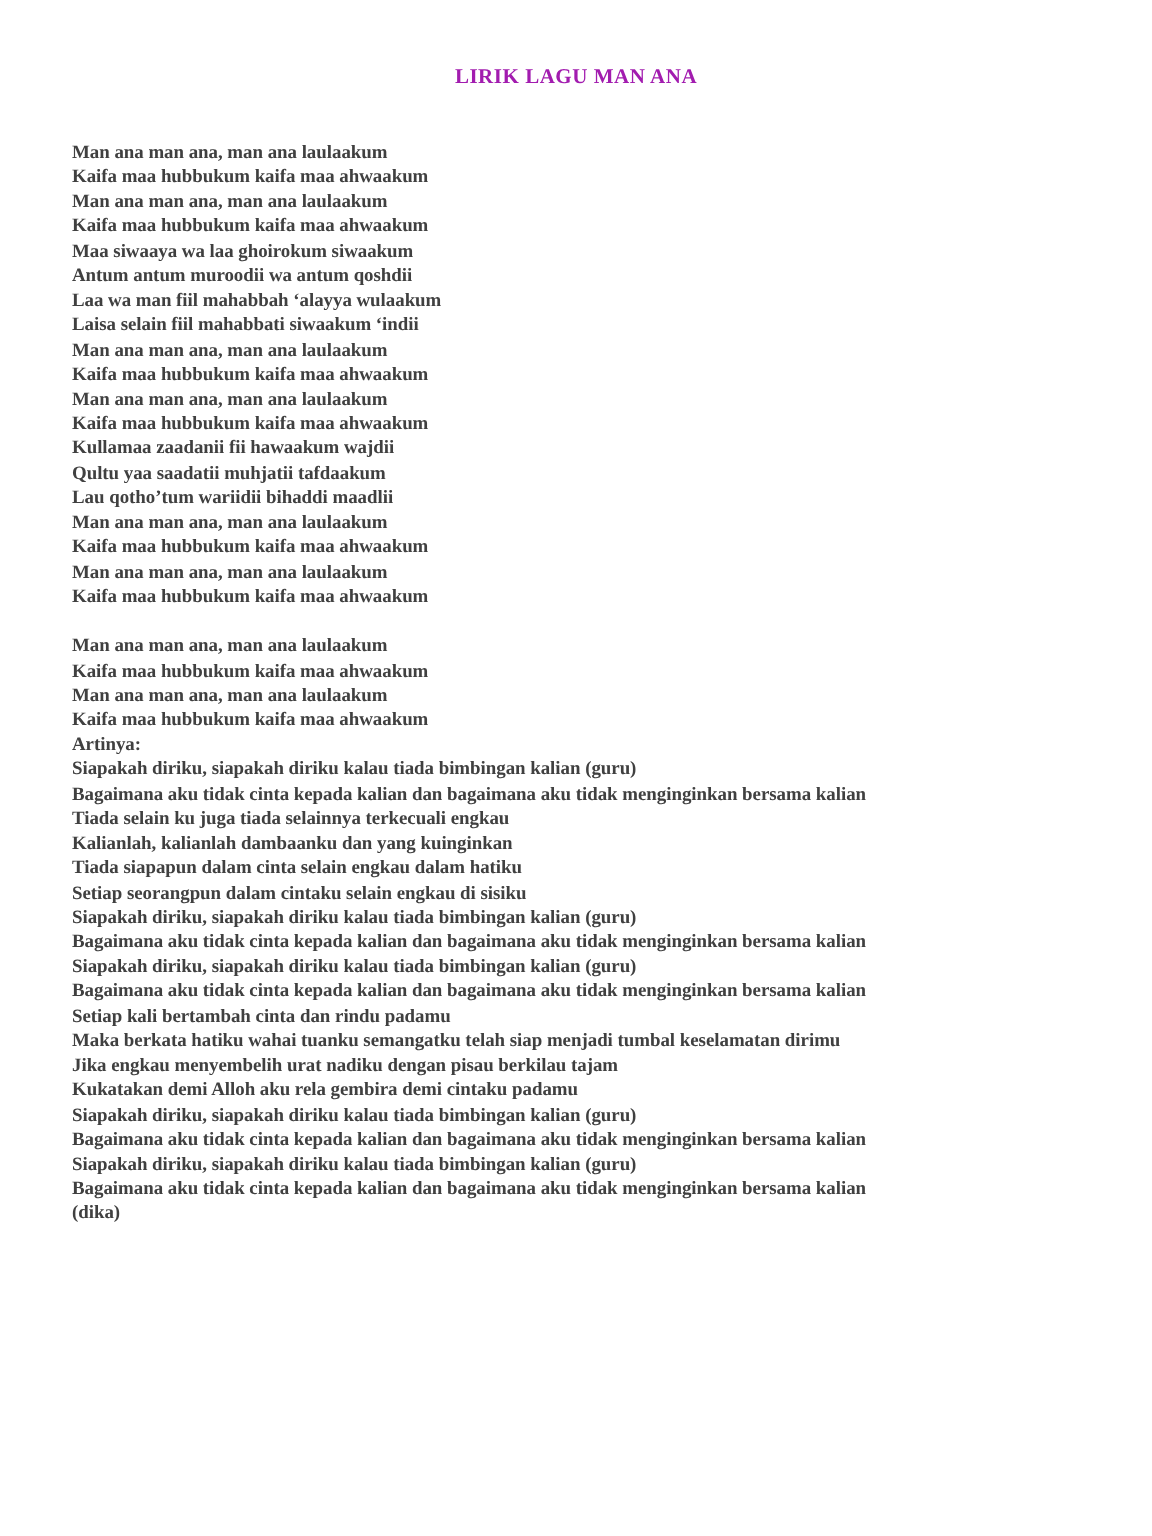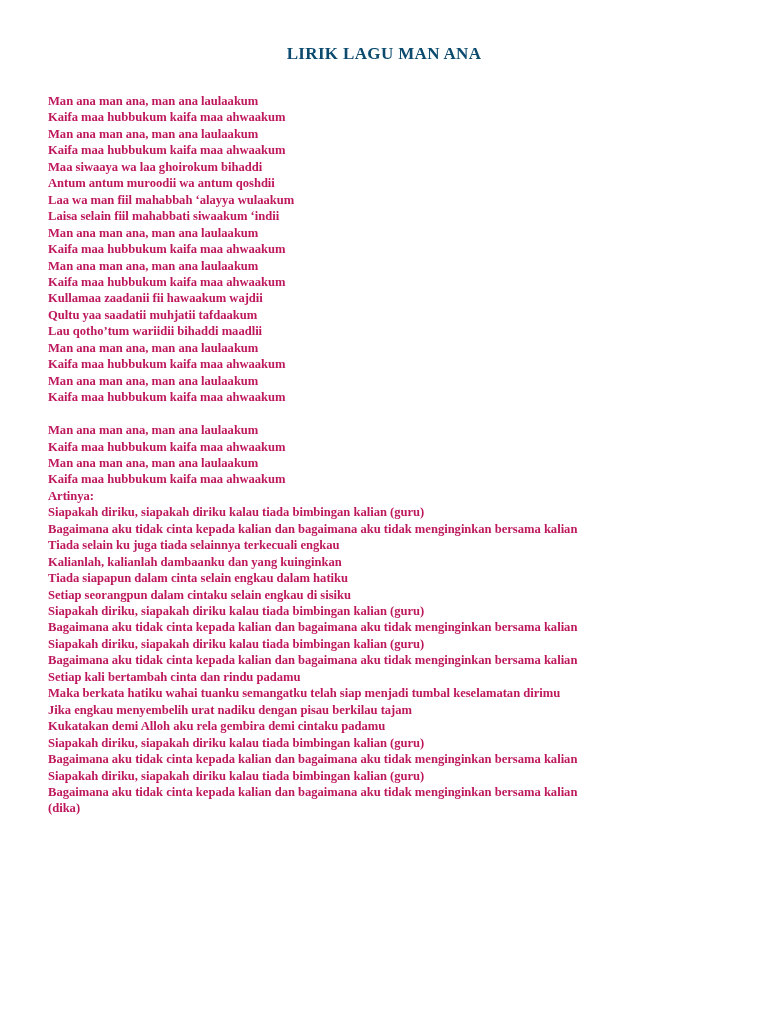--- a/index.html
+++ b/index.html
@@ -21,56 +21,56 @@
     background: #ffffff;
     position: relative;
     box-sizing: border-box;
   }
   .doc-title {
     position: absolute;
     top: 44px;
     left: 0;
     width: 768px;
     text-align: center;
-    font-size: 17px;
+    font-size: 14px;
     font-weight: bold;
     letter-spacing: 0.35px;
-    color: #0c4a6e;
+    color: #a21caf;
   }
   .body-block {
     position: absolute;
     left: 48px;
     top: 93px;
     width: 660px;
   }
   .line {
     font-size: 12.6px;
     font-weight: bold;
     line-height: 16.45px;
     white-space: pre;
-    color: #be185d;
+    color: #404040;
     letter-spacing: -0.02px;
   }
   .line.blank {
     height: 16.45px;
   }
 </style>
 </head>
 <body>
 
 <div class="page">
 
   <div class="doc-title">LIRIK LAGU MAN ANA</div>
 
   <div class="body-block">
       <div class="line">Man ana man ana, man ana laulaakum</div>
       <div class="line">Kaifa maa hubbukum kaifa maa ahwaakum</div>
       <div class="line">Man ana man ana, man ana laulaakum</div>
       <div class="line">Kaifa maa hubbukum kaifa maa ahwaakum</div>
-      <div class="line">Maa siwaaya wa laa ghoirokum bihaddi</div>
+      <div class="line">Maa siwaaya wa laa ghoirokum siwaakum</div>
       <div class="line">Antum antum muroodii wa antum qoshdii</div>
       <div class="line">Laa wa man fiil mahabbah ‘alayya wulaakum</div>
       <div class="line">Laisa selain fiil mahabbati siwaakum ‘indii</div>
       <div class="line">Man ana man ana, man ana laulaakum</div>
       <div class="line">Kaifa maa hubbukum kaifa maa ahwaakum</div>
       <div class="line">Man ana man ana, man ana laulaakum</div>
       <div class="line">Kaifa maa hubbukum kaifa maa ahwaakum</div>
       <div class="line">Kullamaa zaadanii fii hawaakum wajdii</div>
       <div class="line">Qultu yaa saadatii muhjatii tafdaakum</div>
       <div class="line">Lau qotho’tum wariidii bihaddi maadlii</div>

